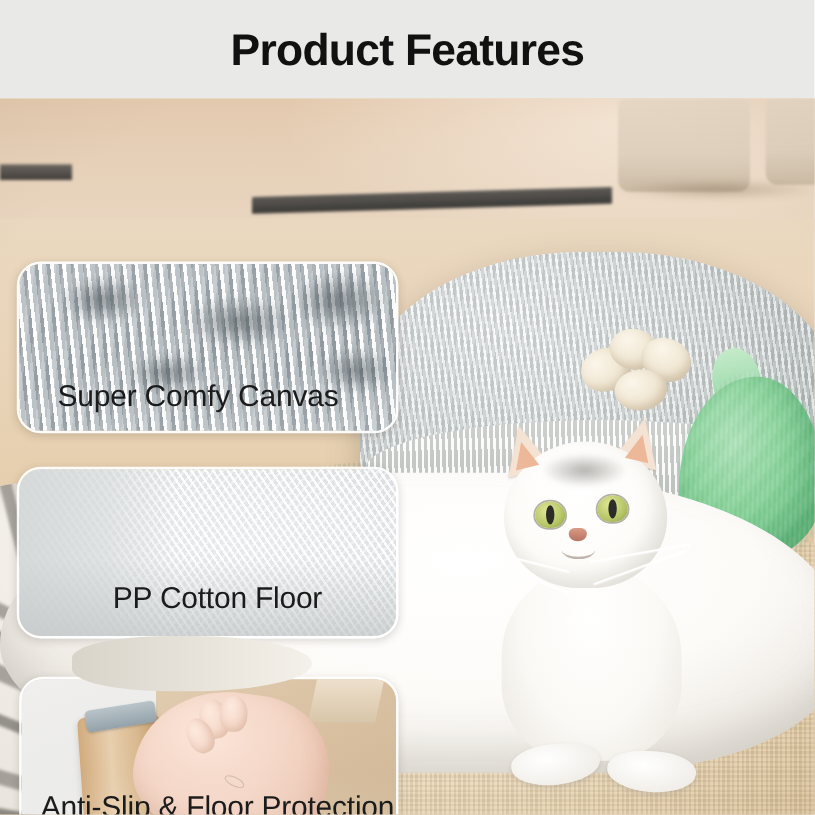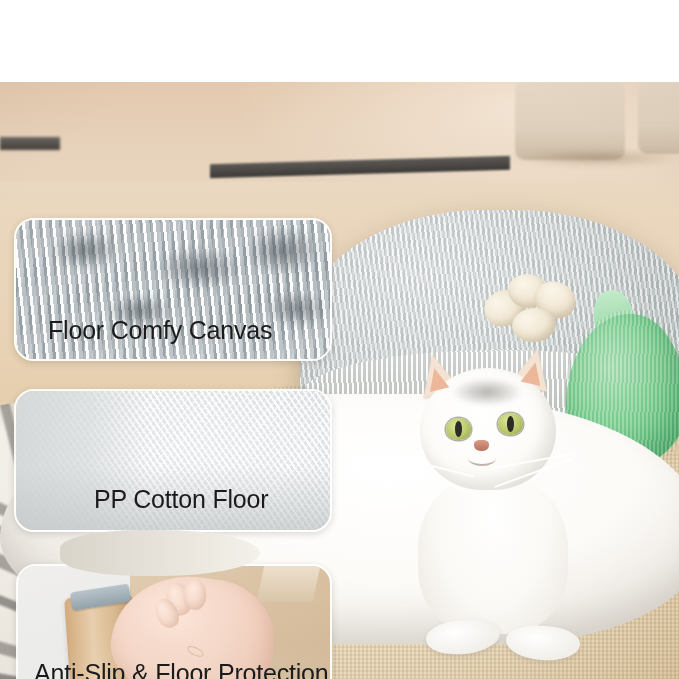--- a/index.html
+++ b/index.html
@@ -573,20 +573,23 @@
     width: 100%; height: 44%;
     background: linear-gradient(180deg, rgba(255,255,255,0) 0%, rgba(255,255,255,.12) 100%);
     z-index: 3;
   }
 </style>
 </head>
 <body>
 
 <div class="page">
 
+  <div class="header">
+    <div class="header-title">Product Features</div>
+  </div>
 
   <div class="scene">
 
     <div class="wall"></div>
     <div class="wall-shade"></div>
     <div class="baseboard"></div>
     <div class="baseboard-l"></div>
     <div class="furn-leg a"></div>
     <div class="furn-leg b"></div>
     <div class="furn-leg-shadow"></div>
@@ -663,21 +666,21 @@
 
     <div class="card" id="card-fabric">
       <div class="card-media fur-media">
         <div class="fur-dark d1"></div>
         <div class="fur-dark d2"></div>
         <div class="fur-dark d3"></div>
         <div class="fur-dark d4"></div>
         <div class="fur-dark d5"></div>
       </div>
       <div class="card-label-scrim"></div>
-      <div class="card-label">Floor Comfy Canvas</div>
+      <div class="card-label">Super Comfy Canvas</div>
     </div>
 
     <div class="card" id="card-filler">
       <div class="card-media fiber-media">
         <div class="fiber-left-fade"></div>
         <div class="fiber-bottom-fade"></div>
       </div>
       <div class="card-label">PP Cotton Floor</div>
     </div>
 

